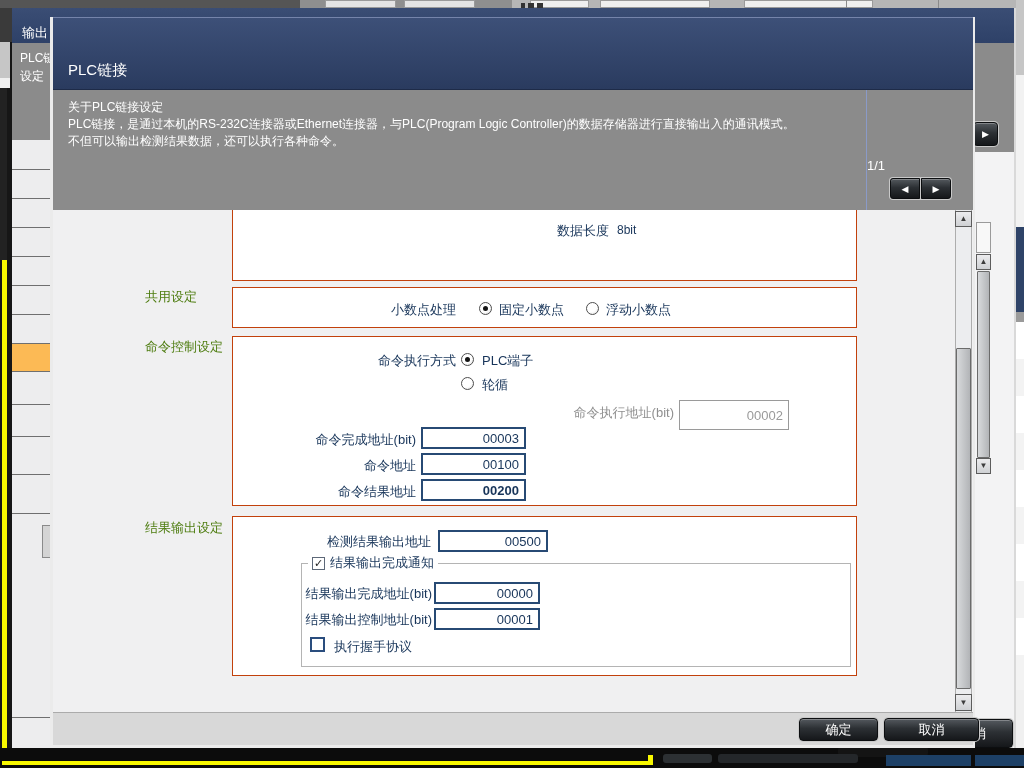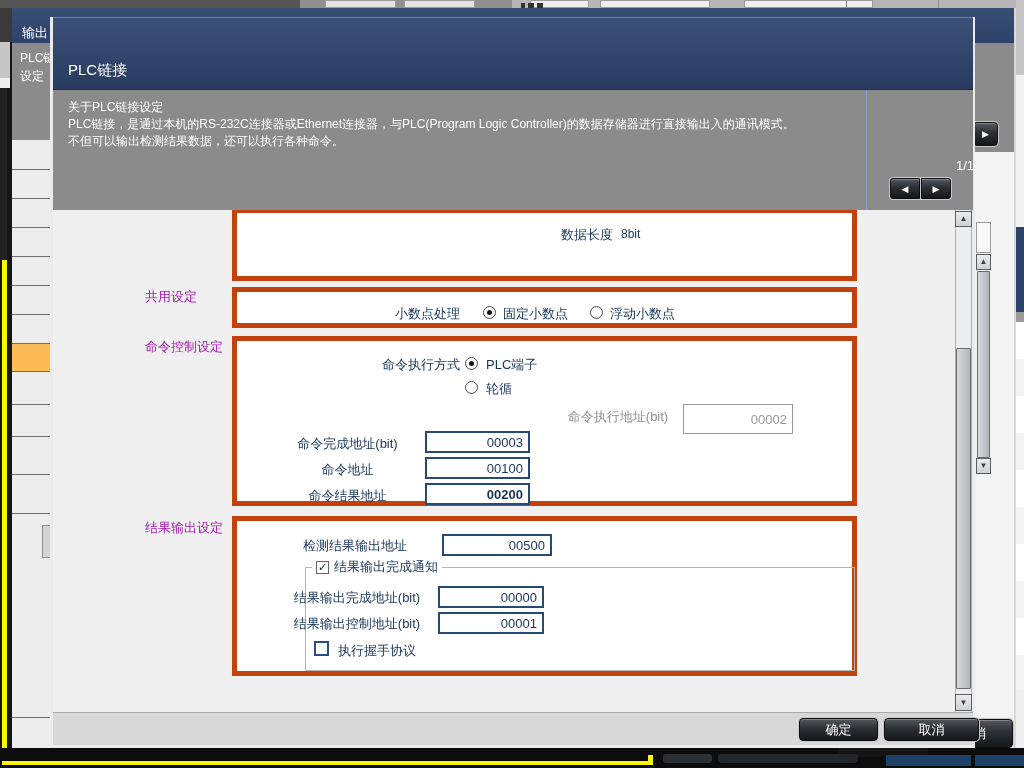--- a/index.html
+++ b/index.html
@@ -2,43 +2,43 @@
 <html><head>
 <meta charset="utf-8">
 <style>
   html,body{margin:0;padding:0}
   body{width:1024px;height:768px;background:#0d0d0d;overflow:hidden;position:relative;
        font-family:"Liberation Sans","DejaVu Sans",sans-serif;-webkit-font-smoothing:antialiased}
   .abs{position:absolute;box-sizing:border-box}
   .navy-txt{color:#173459;font-size:13px;white-space:nowrap}
   .gray-txt{color:#8f8f8f;font-size:13px;white-space:nowrap}
   .white-txt{color:#ffffff;white-space:nowrap}
-  .panel{position:absolute;box-sizing:border-box;background:#ffffff;border:5px solid #c2410c}
+  .panel{position:absolute;box-sizing:border-box;background:#ffffff;border:1px solid #c2410c}
   .fld-input{position:absolute;box-sizing:border-box;background:#fff;border:2px solid #274a74;
              color:#173459;font-size:13px;text-align:right;padding:0 5px;outline:none;
              font-family:"Liberation Sans","DejaVu Sans",sans-serif}
   .fld-input.disabled{border:1px solid #9a9a9a;color:#9a9a9a}
   .radio{position:absolute;width:13px;height:13px;border-radius:50%;box-sizing:border-box;
          background:radial-gradient(circle at 35% 30%,#ffffff 55%,#d6d6d6);border:1px solid #4e4e4e}
   .radio.sel::after{content:"";display:block;width:5px;height:5px;border-radius:50%;background:#141414;margin:3px 0 0 3px}
   .cb{position:absolute;box-sizing:border-box;width:13px;height:13px;background:#fff;border:1px solid #5d6878;
       display:flex;align-items:center;justify-content:center;font-size:11px;line-height:11px;color:#222}
   .cb.heavy{width:15px;height:15px;border:2px solid #2a4d7e}
   .btn-dark{position:absolute;box-sizing:border-box;border:1px solid #0c0e10;border-radius:4px;
             background:linear-gradient(180deg,#54595e 0%,#2c3034 45%,#15171a 100%);
             color:#fff;display:flex;align-items:center;justify-content:center;font-size:13px;
             box-shadow:0 0 0 1px #c9c9c9,inset 0 1px 0 rgba(255,255,255,.28);cursor:default}
   .sb-btn{position:absolute;box-sizing:border-box;background:linear-gradient(180deg,#ececee,#cfd1d4);
           border:1px solid #5c5c5c;display:flex;align-items:center;justify-content:center;
           font-size:8px;line-height:8px;color:#3d3d3d}
   .sb-track{position:absolute;box-sizing:border-box;background:#ecedef;border-left:1px solid #adadad;border-right:1px solid #adadad}
   .sb-thumb{position:absolute;box-sizing:border-box;background:linear-gradient(90deg,#d8dadc,#b2b4b7);
             border:1px solid #6b6b6b;border-radius:1px}
-  .sec-label{position:absolute;color:#a21caf;font-size:13px;white-space:nowrap}
-  .r-label{position:absolute;color:#173459;font-size:13px;white-space:nowrap;text-align:center}
+  .sec-label{position:absolute;color:#4d7c0f;font-size:13px;white-space:nowrap}
+  .r-label{position:absolute;color:#173459;font-size:13px;white-space:nowrap;text-align:right}
   .legendbox{position:absolute;top:-9px;left:6px;background:#ffffff;padding:0 4px;height:16px;display:flex;align-items:center}
 </style>
 </head>
 <body>
 
 <div class="abs" style="left:0;top:0;width:1024px;height:8px;background:#b6b6b6">
   <div class="abs" style="left:0;top:0;width:300px;height:8px;background:#555"></div>
   <div class="abs" style="left:300px;top:0;width:212px;height:8px;background:#8f8f8f"></div>
   <div class="abs" style="left:325px;top:0;width:71px;height:8px;background:#e4e4e4;border:1px solid #9a9a9a"></div>
   <div class="abs" style="left:404px;top:0;width:71px;height:8px;background:#e4e4e4;border:1px solid #9a9a9a"></div>
@@ -129,21 +129,21 @@
     <div class="white-txt abs" style="left:15px;top:43px;font-size:15px">PLC链接</div>
   </div>
 
   <div class="abs" style="left:0;top:73px;width:813px;height:120px;background:#8b8b8b;overflow:hidden">
     <div class="white-txt abs" style="left:15px;top:9px;font-size:12px">关于PLC链接设定</div>
     <div class="white-txt abs" style="left:15px;top:26px;font-size:12px">PLC链接，是通过本机的RS-232C连接器或Ethernet连接器，与PLC(Program Logic Controller)的数据存储器进行直接输出入的通讯模式。</div>
     <div class="white-txt abs" style="left:15px;top:43px;font-size:12px">不但可以输出检测结果数据，还可以执行各种命令。</div>
   </div>
 
   <div class="abs" style="left:813px;top:73px;width:107px;height:120px;background:#8b8b8b;border-left:1px solid #8a9ac8">
-    <div class="white-txt abs" style="left:0;top:68px;width:107px;text-align:right;font-size:13px">1/1</div>
+    <div class="white-txt abs" style="left:0;top:68px;width:107px;text-align:left;font-size:13px">1/1</div>
     <div class="btn-dark" style="left:23px;top:88px;width:30px;height:21px;border-radius:3px 0 0 3px">
       <span style="font-size:9px">◀</span>
     </div>
     <div class="btn-dark" style="left:54px;top:88px;width:30px;height:21px;border-radius:0 3px 3px 0">
       <span style="font-size:9px">▶</span>
     </div>
   </div>
 
   <div class="abs" style="left:0;top:193px;width:920px;height:502px;background:#f0f0f1;overflow:hidden">
 

